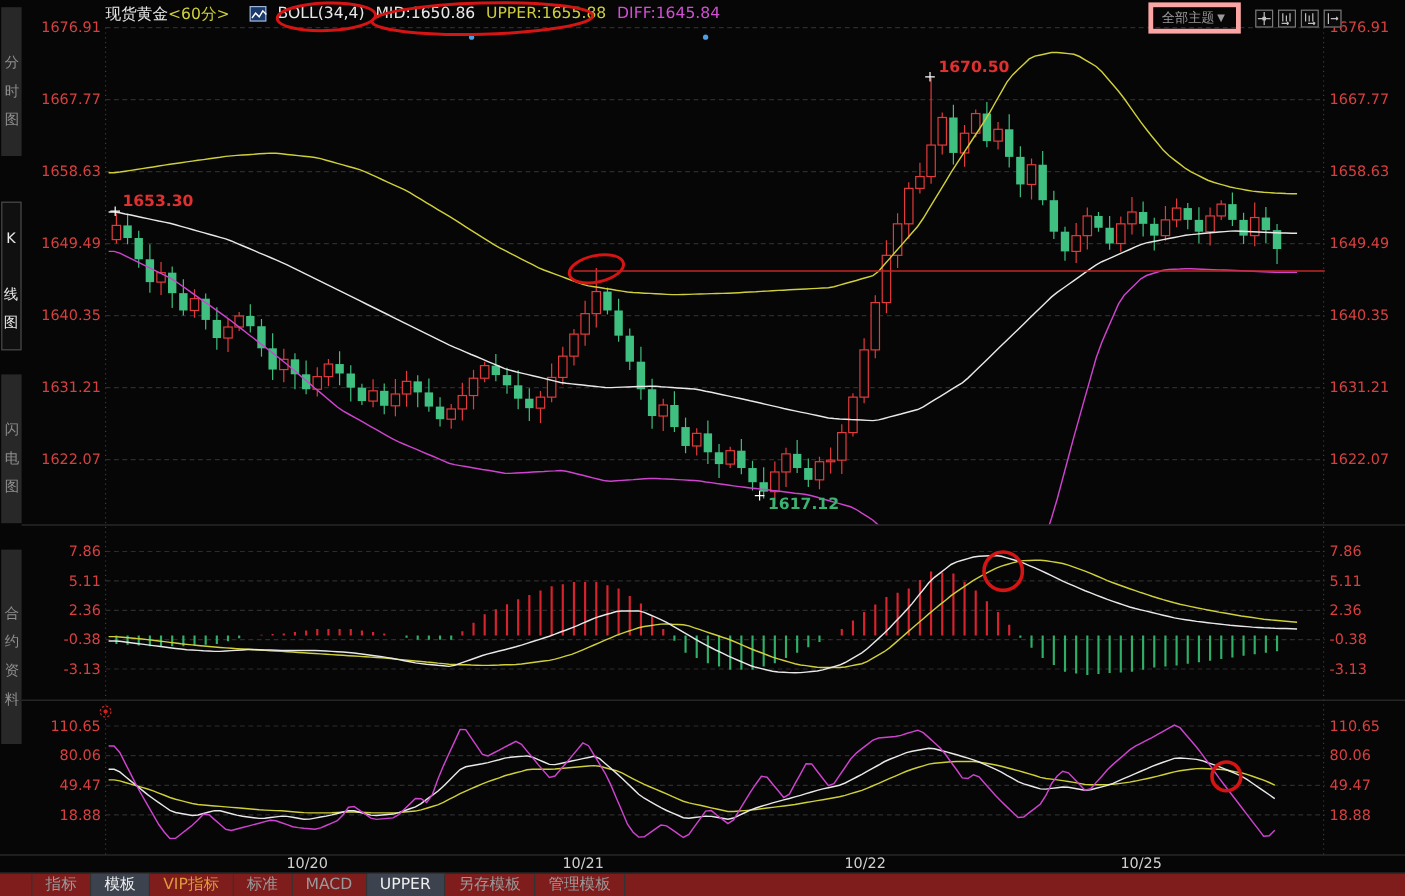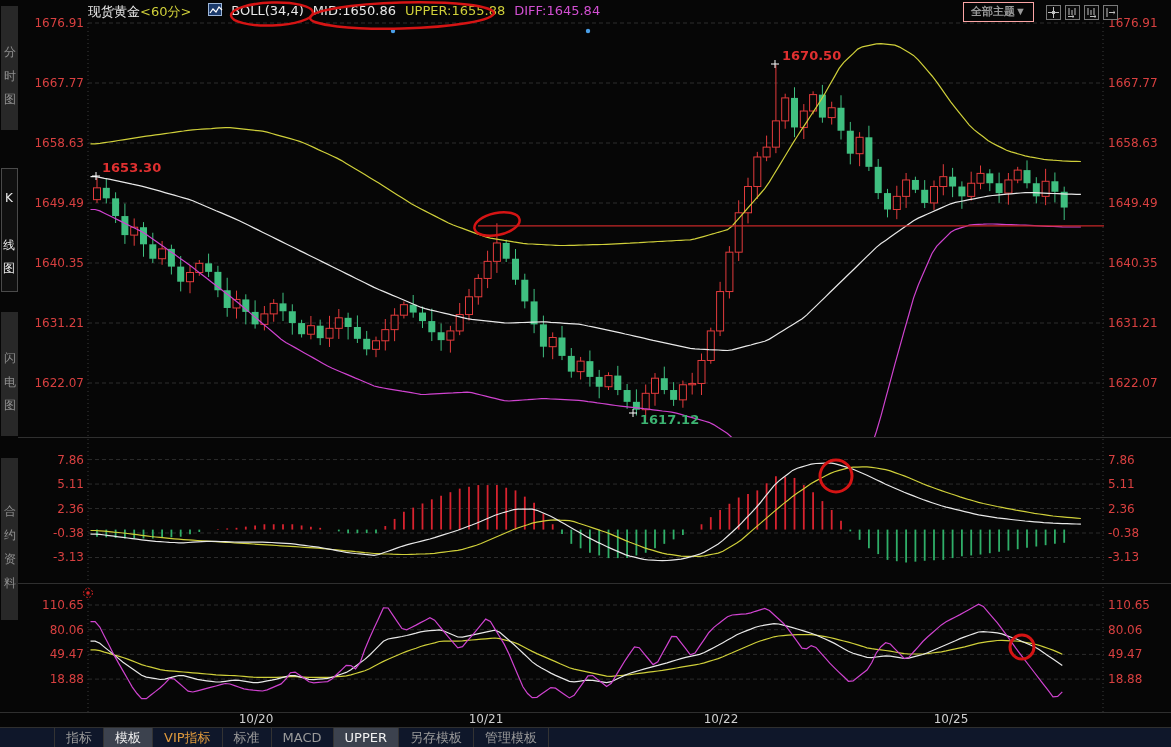--- a/index.html
+++ b/index.html
@@ -8,48 +8,48 @@
          font-family:"DejaVu Sans",sans-serif;}
   svg text{font-family:"DejaVu Sans",sans-serif;}
 
   
   .side-item{position:absolute;left:1px;width:17px;background:#282828;color:#8f8f8f;
     font-size:12px;text-align:center;writing-mode:vertical-rl;text-orientation:upright;
     letter-spacing:24px;padding-top:8px;overflow:hidden;cursor:pointer;}
   .side-item.active{background:#101010;color:#ececec;border:1px solid #4a4a4a;}
 
   
-  #hdr{position:absolute;left:88px;top:3px;height:17px;display:flex;
+  #hdr{position:absolute;left:88px;top:3px;height:17px;display:flex;align-items:center;
        font-size:13px;white-space:nowrap;z-index:5;}
   .w{color:#e8e8e8;} .y{color:#cfcf3a;} .m{color:#d24fd2;}
   #mini-chart-icon{display:inline-block;width:14px;height:13px;background:#1b3a6b;
       border:1px solid #9db6d8;margin:0 6px 0 8px;position:relative;}
   #mini-chart-icon svg{position:absolute;left:0;top:0;}
   #hdr span{margin-right:9px;}
 
   
   #controls{position:absolute;right:53px;top:2px;display:flex;align-items:center;z-index:5;}
-  #theme-btn{border:1px solid #fca5a5;color:#9a9a9a;font-size:11px;padding:1px 7px 2px 7px;
-     margin-right:8px;cursor:pointer;background:transparent;font-weight:bold;}
+  #theme-btn{border:4px solid #fca5a5;color:#9a9a9a;font-size:11px;padding:1px 7px 2px 7px;
+     margin-right:8px;cursor:pointer;background:transparent;}
   .tool-btn{width:15px;height:15px;border:1px solid #7a7a7a;margin-left:4px;cursor:pointer;
      background:#0a0a0a;display:flex;align-items:center;justify-content:center;padding:0;}
 
   
   .pane-hdr{position:absolute;left:93px;font-size:13px;white-space:nowrap;z-index:5;}
   .pane-hdr span{margin-right:9px;}
 
   
   .hdiv{position:absolute;height:1px;background:#2f2f2f;left:18px;right:0;z-index:4;}
   .hdiv.full{left:0;}
 
   
   #period-sel{position:absolute;left:22px;top:709px;color:#e09a3c;font-size:13px;
       font-weight:bold;z-index:6;cursor:pointer;margin-top:23px;}
-  #footer{position:absolute;left:0;top:728px;width:1171px;height:19px;background:#0f172a;
-      display:flex;align-items:center;z-index:6;font-size:13px;padding-left:54px;}
+  #footer{position:absolute;left:0;top:728px;width:1171px;height:19px;background:#7f1d1d;
+      display:flex;align-items:center;z-index:6;font-size:13px;padding-left:26px;}
   .ftab{color:#9a9a9a;padding:0 11px;height:19px;line-height:19px;cursor:pointer;
       border-right:1px solid #333;}
   .ftab:first-child{border-left:1px solid #333;}
   .ftab.active{background:#3c424e;color:#f0f0f0;}
   .ftab.vip{color:#e09a3c;text-align:right;}
 
   .layer{position:absolute;left:0;top:0;z-index:2;}
   #annot-svg{z-index:8;pointer-events:none;}
 </style>
 </head>

